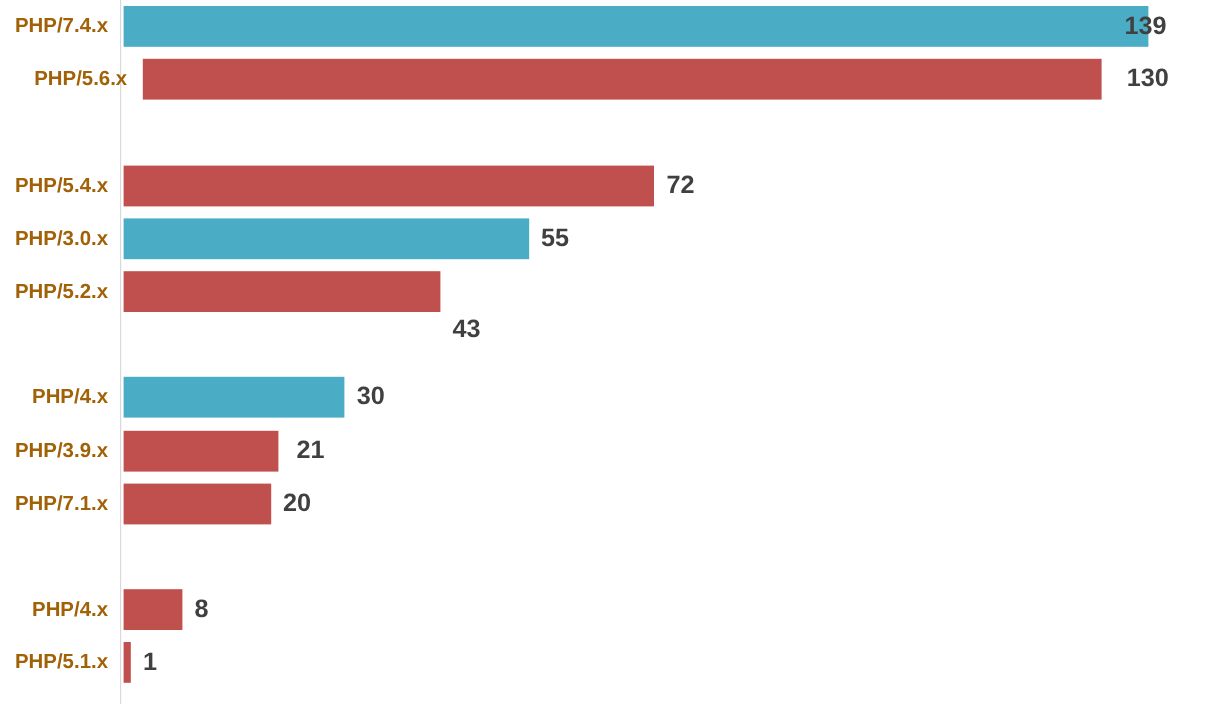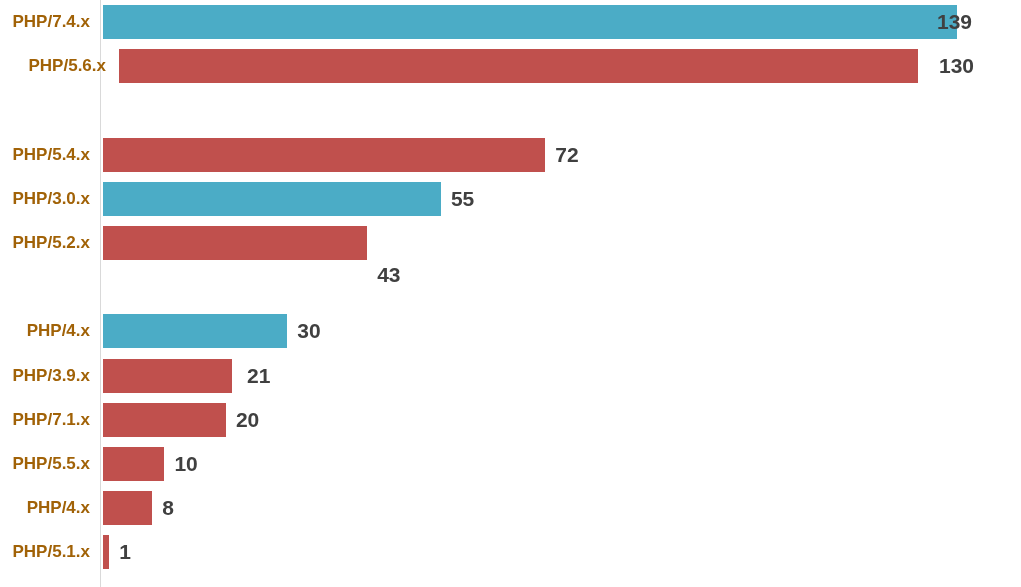--- a/index.html
+++ b/index.html
@@ -145,27 +145,20 @@
         </div>
         <div class="value-label" style="left: 247px; text-align: right;">21</div>
       </div>
       <div class="bar-row" style="top: 397.8px;">
         <div class="cat-label">PHP/7.1.x</div>
         <div class="bar-track" style="width: 122.878px;">
           <div class="bar red" style="width: 122.878px; background: rgb(192, 80, 77);"></div>
         </div>
         <div class="value-label" style="left: 235.878px;">20</div>
       </div>
-      <div class="bar-row" style="top: 442px;">
-        <div class="cat-label">PHP/5.5.x</div>
-        <div class="bar-track" style="width: 61.4388px;">
-          <div class="bar red" style="width: 61.4388px; background: rgb(192, 80, 77);"></div>
-        </div>
-        <div class="value-label" style="left: 174.439px;">10</div>
-      </div>
       <div class="bar-row" style="top: 486.2px;">
         <div class="cat-label">PHP/4.x</div>
         <div class="bar-track" style="width: 49.1511px;">
           <div class="bar red" style="width: 49.1511px; background: rgb(192, 80, 77);"></div>
         </div>
         <div class="value-label" style="left: 162.151px;">8</div>
       </div>
       <div class="bar-row" style="top: 530.4px;">
         <div class="cat-label">PHP/5.1.x</div>
         <div class="bar-track" style="width: 6.14388px;">

